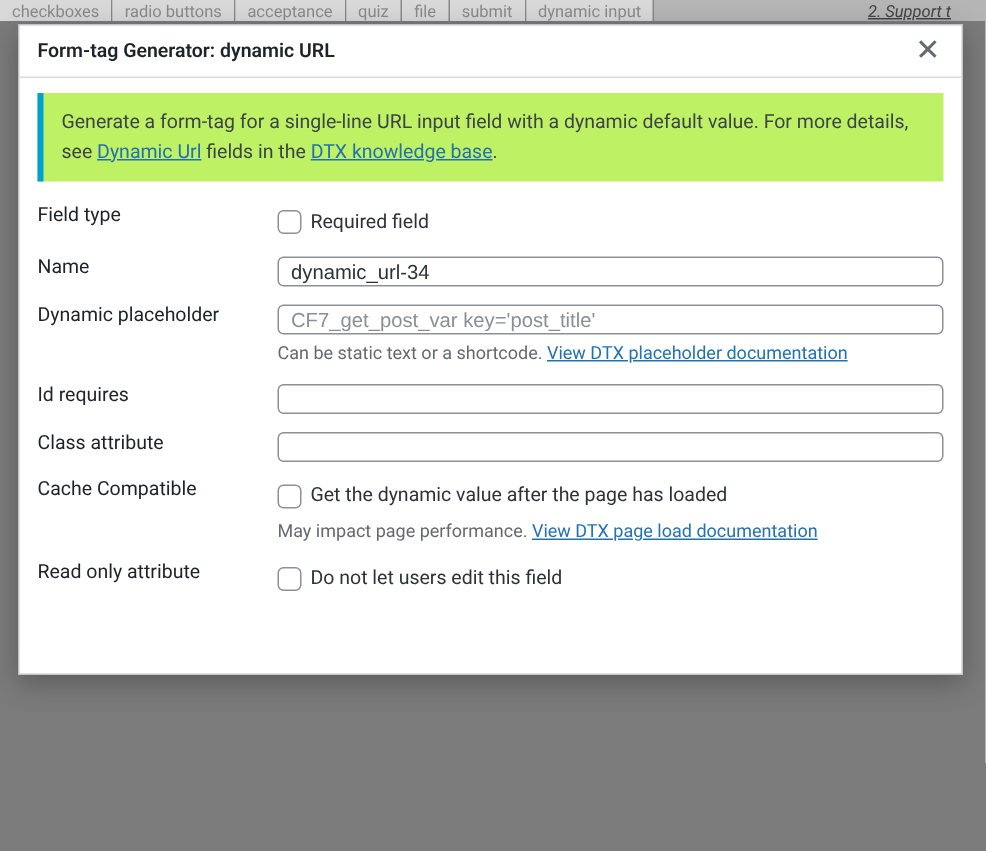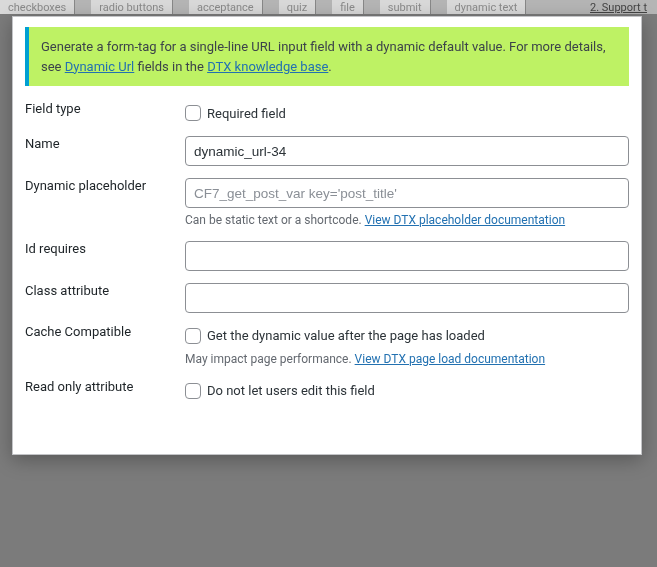--- a/index.html
+++ b/index.html
@@ -1,18 +1,18 @@
 <!DOCTYPE html>
 <html><head>
 <meta charset="utf-8">
 <style>
   * { box-sizing: border-box; margin: 0; padding: 0; }
   html, body { width: 657px; height: 567px; font-family: -apple-system, BlinkMacSystemFont, "Segoe UI", Roboto, sans-serif; font-size: 13px; color: #3c434a; background: #f0f0f1; overflow: hidden; }
   .backdrop { position: absolute; inset: 0; background: #7b7b7b; }
-  .tabs-bg { position: absolute; top: 0; left: 0; right: 0; height: 14px; display: flex; gap: 16px; font-size: 11px; color: #8a8a8a; background: #b5b5b5; }
+  .tabs-bg { position: absolute; top: 0; left: 0; right: 0; height: 14px; display: flex; gap: 0; font-size: 11px; color: #8a8a8a; background: #b5b5b5; }
   .tab-bg { padding: 1px 8px 0 8px; border-right: 1px solid #888; background: #d9d9d9; white-space: nowrap; }
   .dialog {
     position: absolute;
     left: 12px; top: 16px;
     width: 630px;
     background: #fff;
     border: 1px solid #c3c4c7;
     box-shadow: 0 5px 18px rgba(0,0,0,.28);
   }
   .dialog-header {
@@ -33,56 +33,62 @@
     margin-bottom: 10px;
   }
   .info a, .help a { color: #2271b1; text-decoration: underline; }
   table.form { width: 100%; border-collapse: collapse; }
   table.form td { vertical-align: top; padding: 6px 0; }
   td.lbl { width: 160px; padding-top: 10px; font-size: 13px; color: #1d2327; }
   td.lbl.tight { padding-top: 5px; }
   .field { }
   input[type=text] {
     width: 100%;
-    height: 30px;
+    height: 20px;
     padding: 3px 8px;
     font-size: 13.5px;
     border: 1px solid #8c8f94;
     border-radius: 4px;
     background: #fff;
     color: #2c3338;
   }
   input[type=text]::placeholder { color: #8a8f96; }
   .check-row { display: flex; align-items: center; gap: 6px; min-height: 22px; }
   .check {
     width: 16px; height: 16px; border: 1px solid #8c8f94; border-radius: 4px; background: #fff;
     display: inline-block; flex: none;
   }
   .chk-label { font-size: 13px; color: #2c3338; text-align: right; }
   .help { font-size: 12px; color: #646970; margin-top: 4px; line-height: 1.4; }
   .spacer-row td { height: 42px; }
-  .support-link { position:absolute; right:10px; top:1px; font-size:11px; color:#444; text-decoration:underline; }
+  .support-link { position:absolute; right:23px; top:1px; font-size:11px; color:#444; text-decoration:underline;font-style:italic; }
 </style>
 </head>
 <body>
 
 <div class="backdrop">
   <div class="tabs-bg">
     <div class="tab-bg">checkboxes</div>
     <div class="tab-bg">radio buttons</div>
     <div class="tab-bg">acceptance</div>
     <div class="tab-bg">quiz</div>
     <div class="tab-bg">file</div>
     <div class="tab-bg">submit</div>
-    <div class="tab-bg">dynamic text</div>
+    <div class="tab-bg">dynamic input</div>
   </div>
   <span class="support-link">2. Support t</span>
 </div>
 
 <div class="dialog">
+  <div class="dialog-header">
+    <span class="dialog-title">Form-tag Generator: dynamic URL</span>
+    <button class="close-btn">
+      <span>✕</span>
+    </button>
+  </div>
 
   <div class="dialog-body">
     <div class="info">
       <span>Generate a form-tag for a single-line URL input field with a dynamic default value. For more details, see </span><a href="#">Dynamic Url</a><span> fields in the </span><a href="#">DTX knowledge base</a><span>.</span>
     </div>
 
     <table class="form">
       <tbody>
           <tr>
         <td class="lbl tight">Field type</td>

